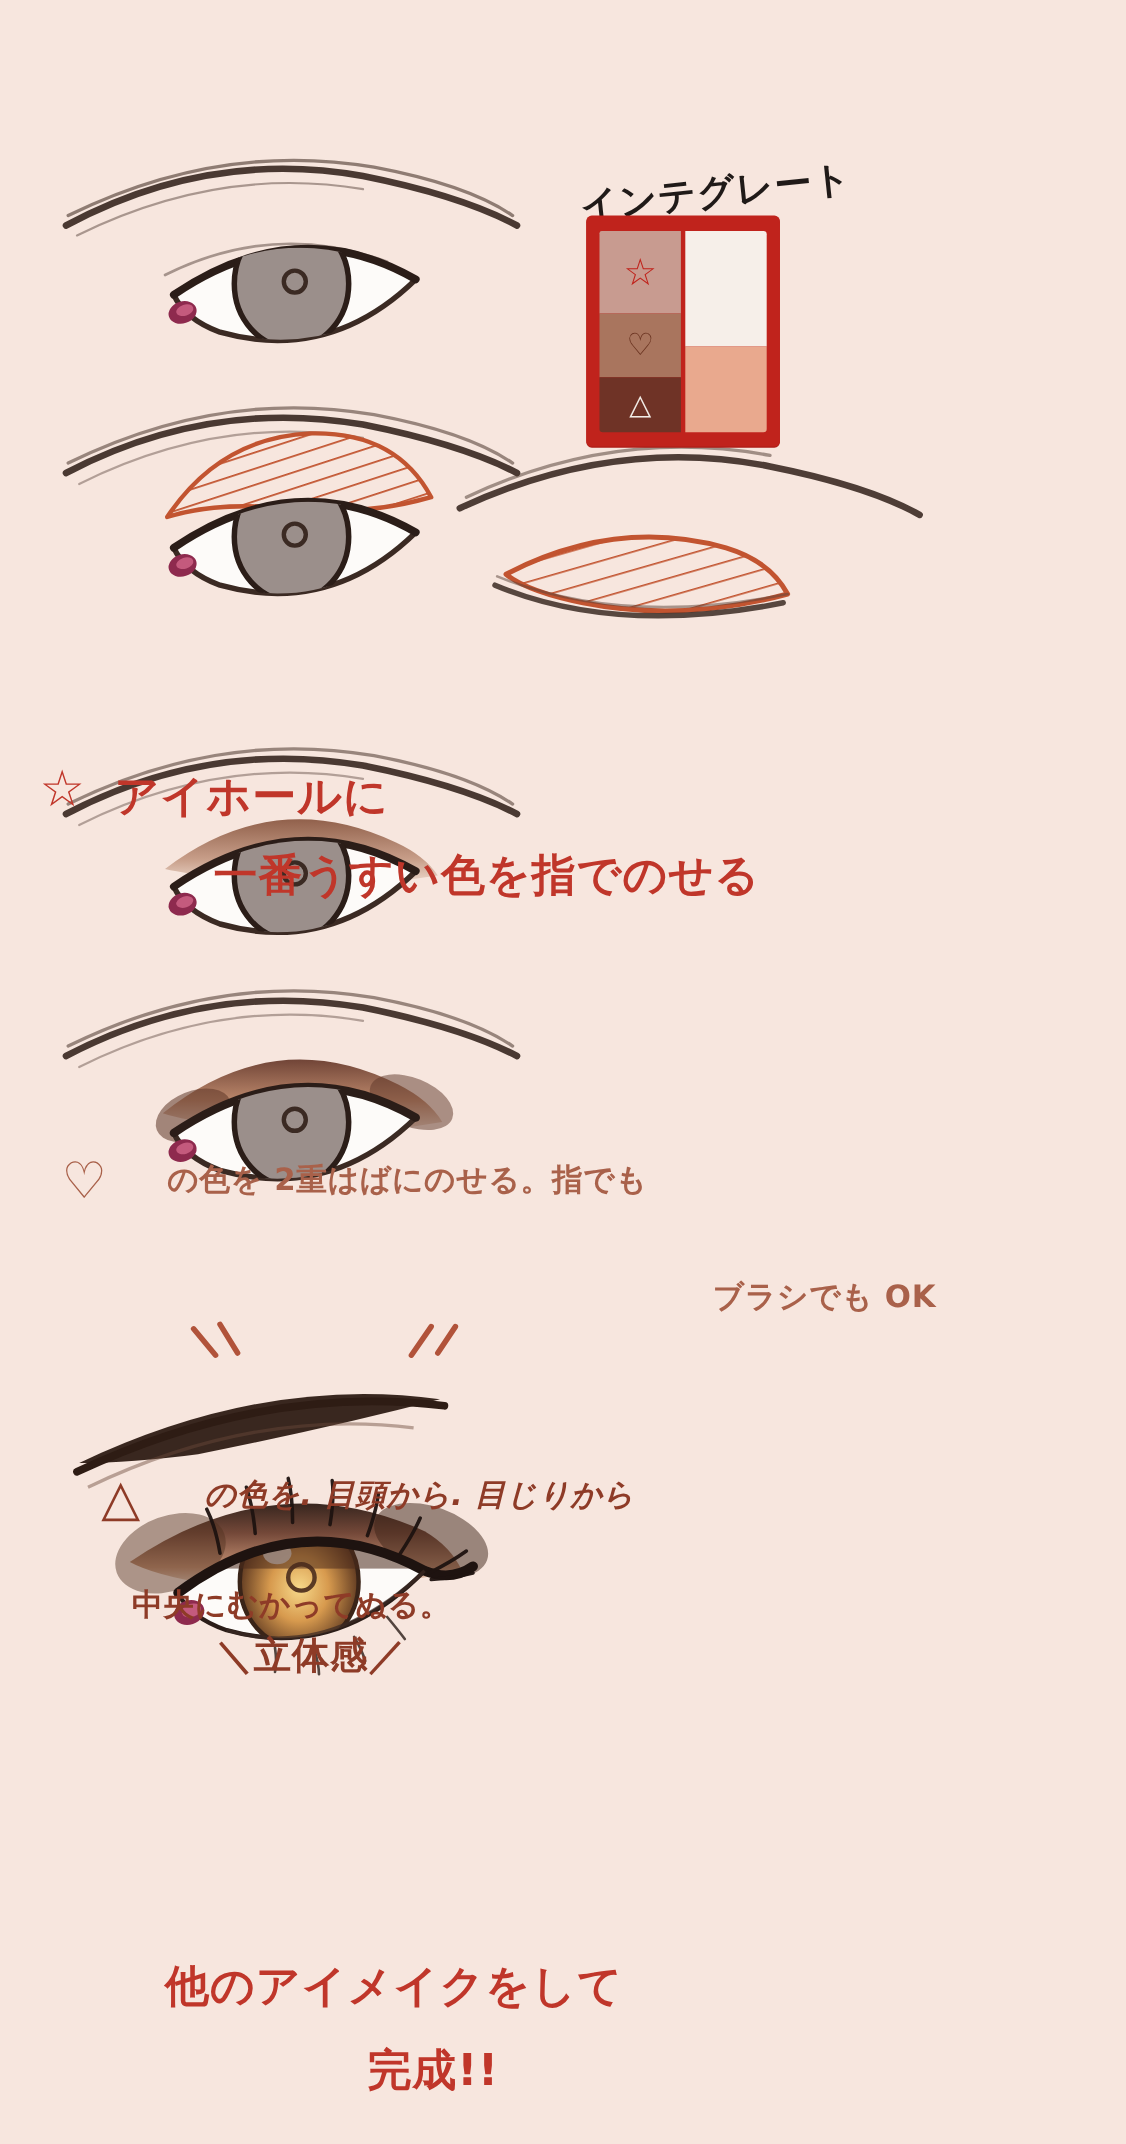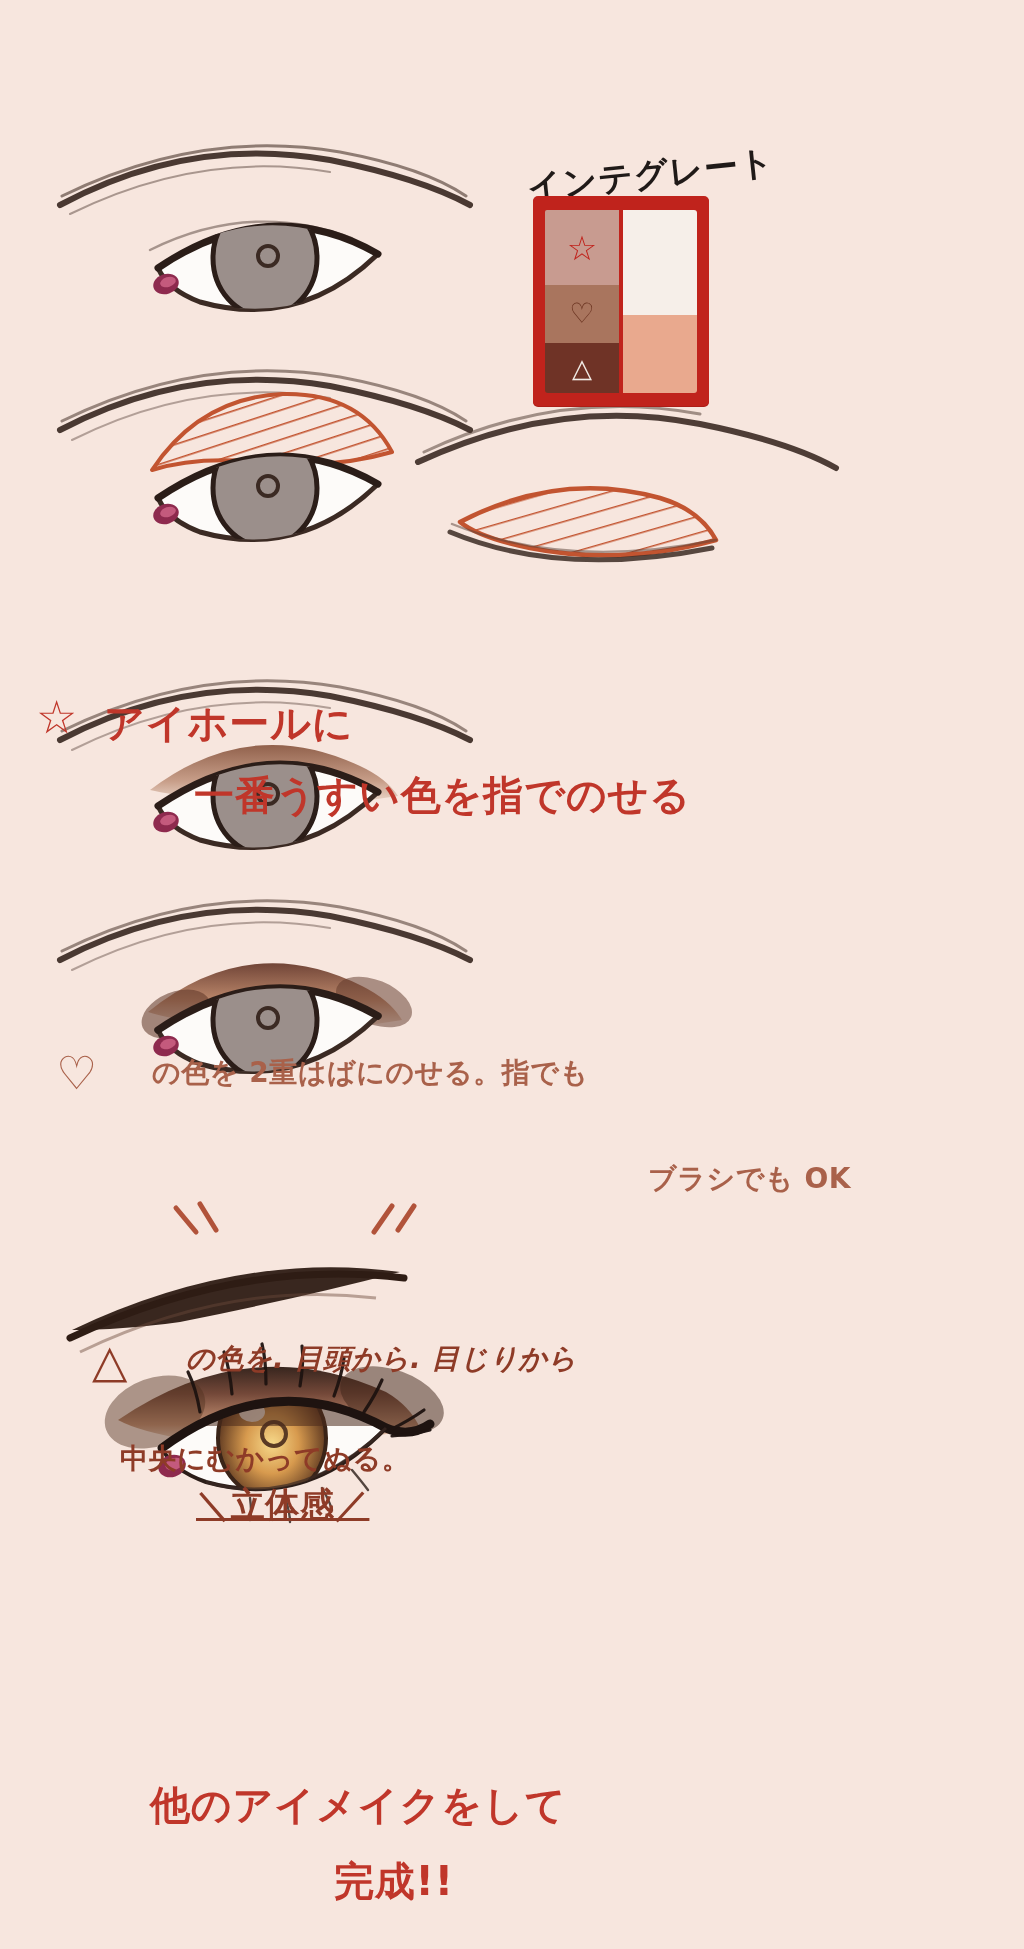--- a/index.html
+++ b/index.html
@@ -257,21 +257,21 @@
   <div>
     <span class="txt brown sym" style="left:56px;top:1046px;">♡</span>
     <span class="txt brown t2" style="left:152px;top:1054px;">の色を 2重はばにのせる。指でも</span>
     <span class="txt brown t2" style="left:648px;top:1128px;margin-top:32px;">ブラシでも OK</span>
   </div>
 
   <div>
     <span class="txt darkbrown sym" style="left:92px;top:1334px;">△</span>
     <span class="txt darkbrown t2" style="left:186px;top:1340px;font-style:italic;">の色を. 目頭から. 目じりから</span>
     <span class="txt darkbrown t2" style="left:120px;top:1440px;">中央にむかってぬる。</span>
-    <span class="txt darkbrown t3" style="left:196px;top:1482px;text-decoration:underline;">＼立体感／</span>
+    <span class="txt darkbrown t3" style="left:196px;top:1482px;">＼立体感／</span>
   </div>
 
   <div>
     <span class="txt red t1" style="left:150px;top:1778px;">他のアイメイクをして</span>
     <span class="txt red t1" style="left:334px;top:1854px;">完成!!</span>
   </div>
 
 </div>
 
 </body></html>

